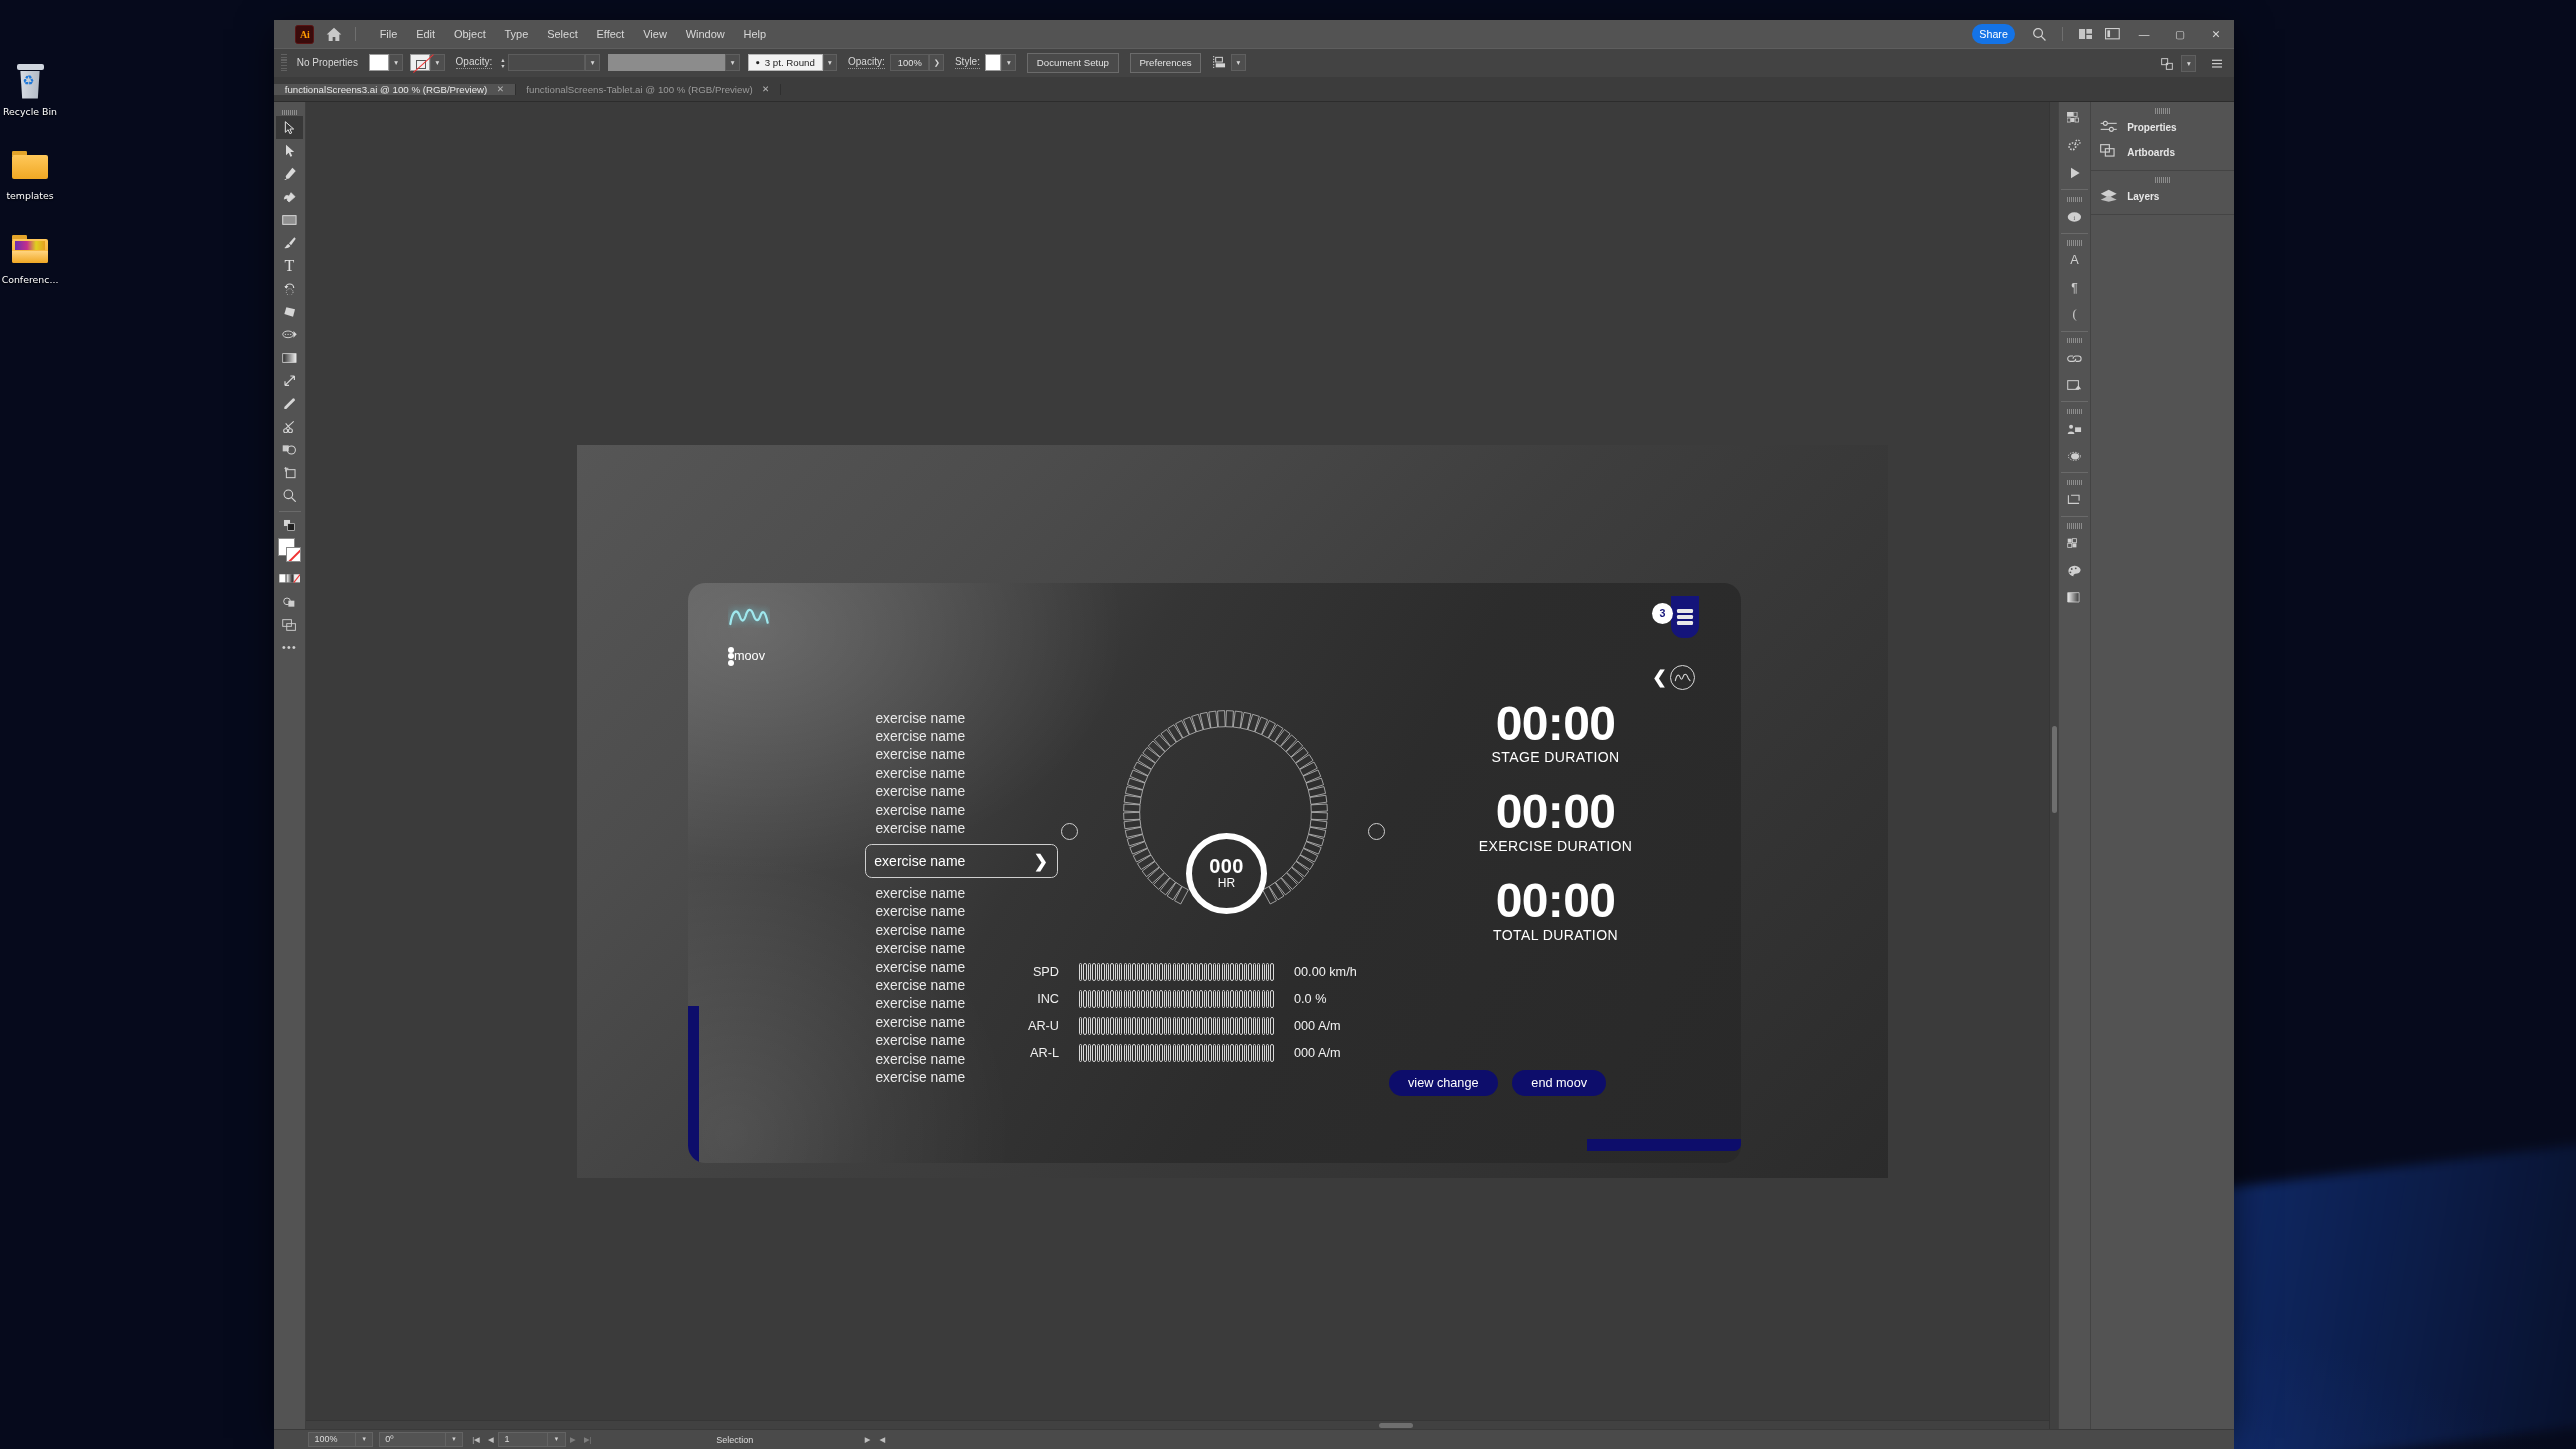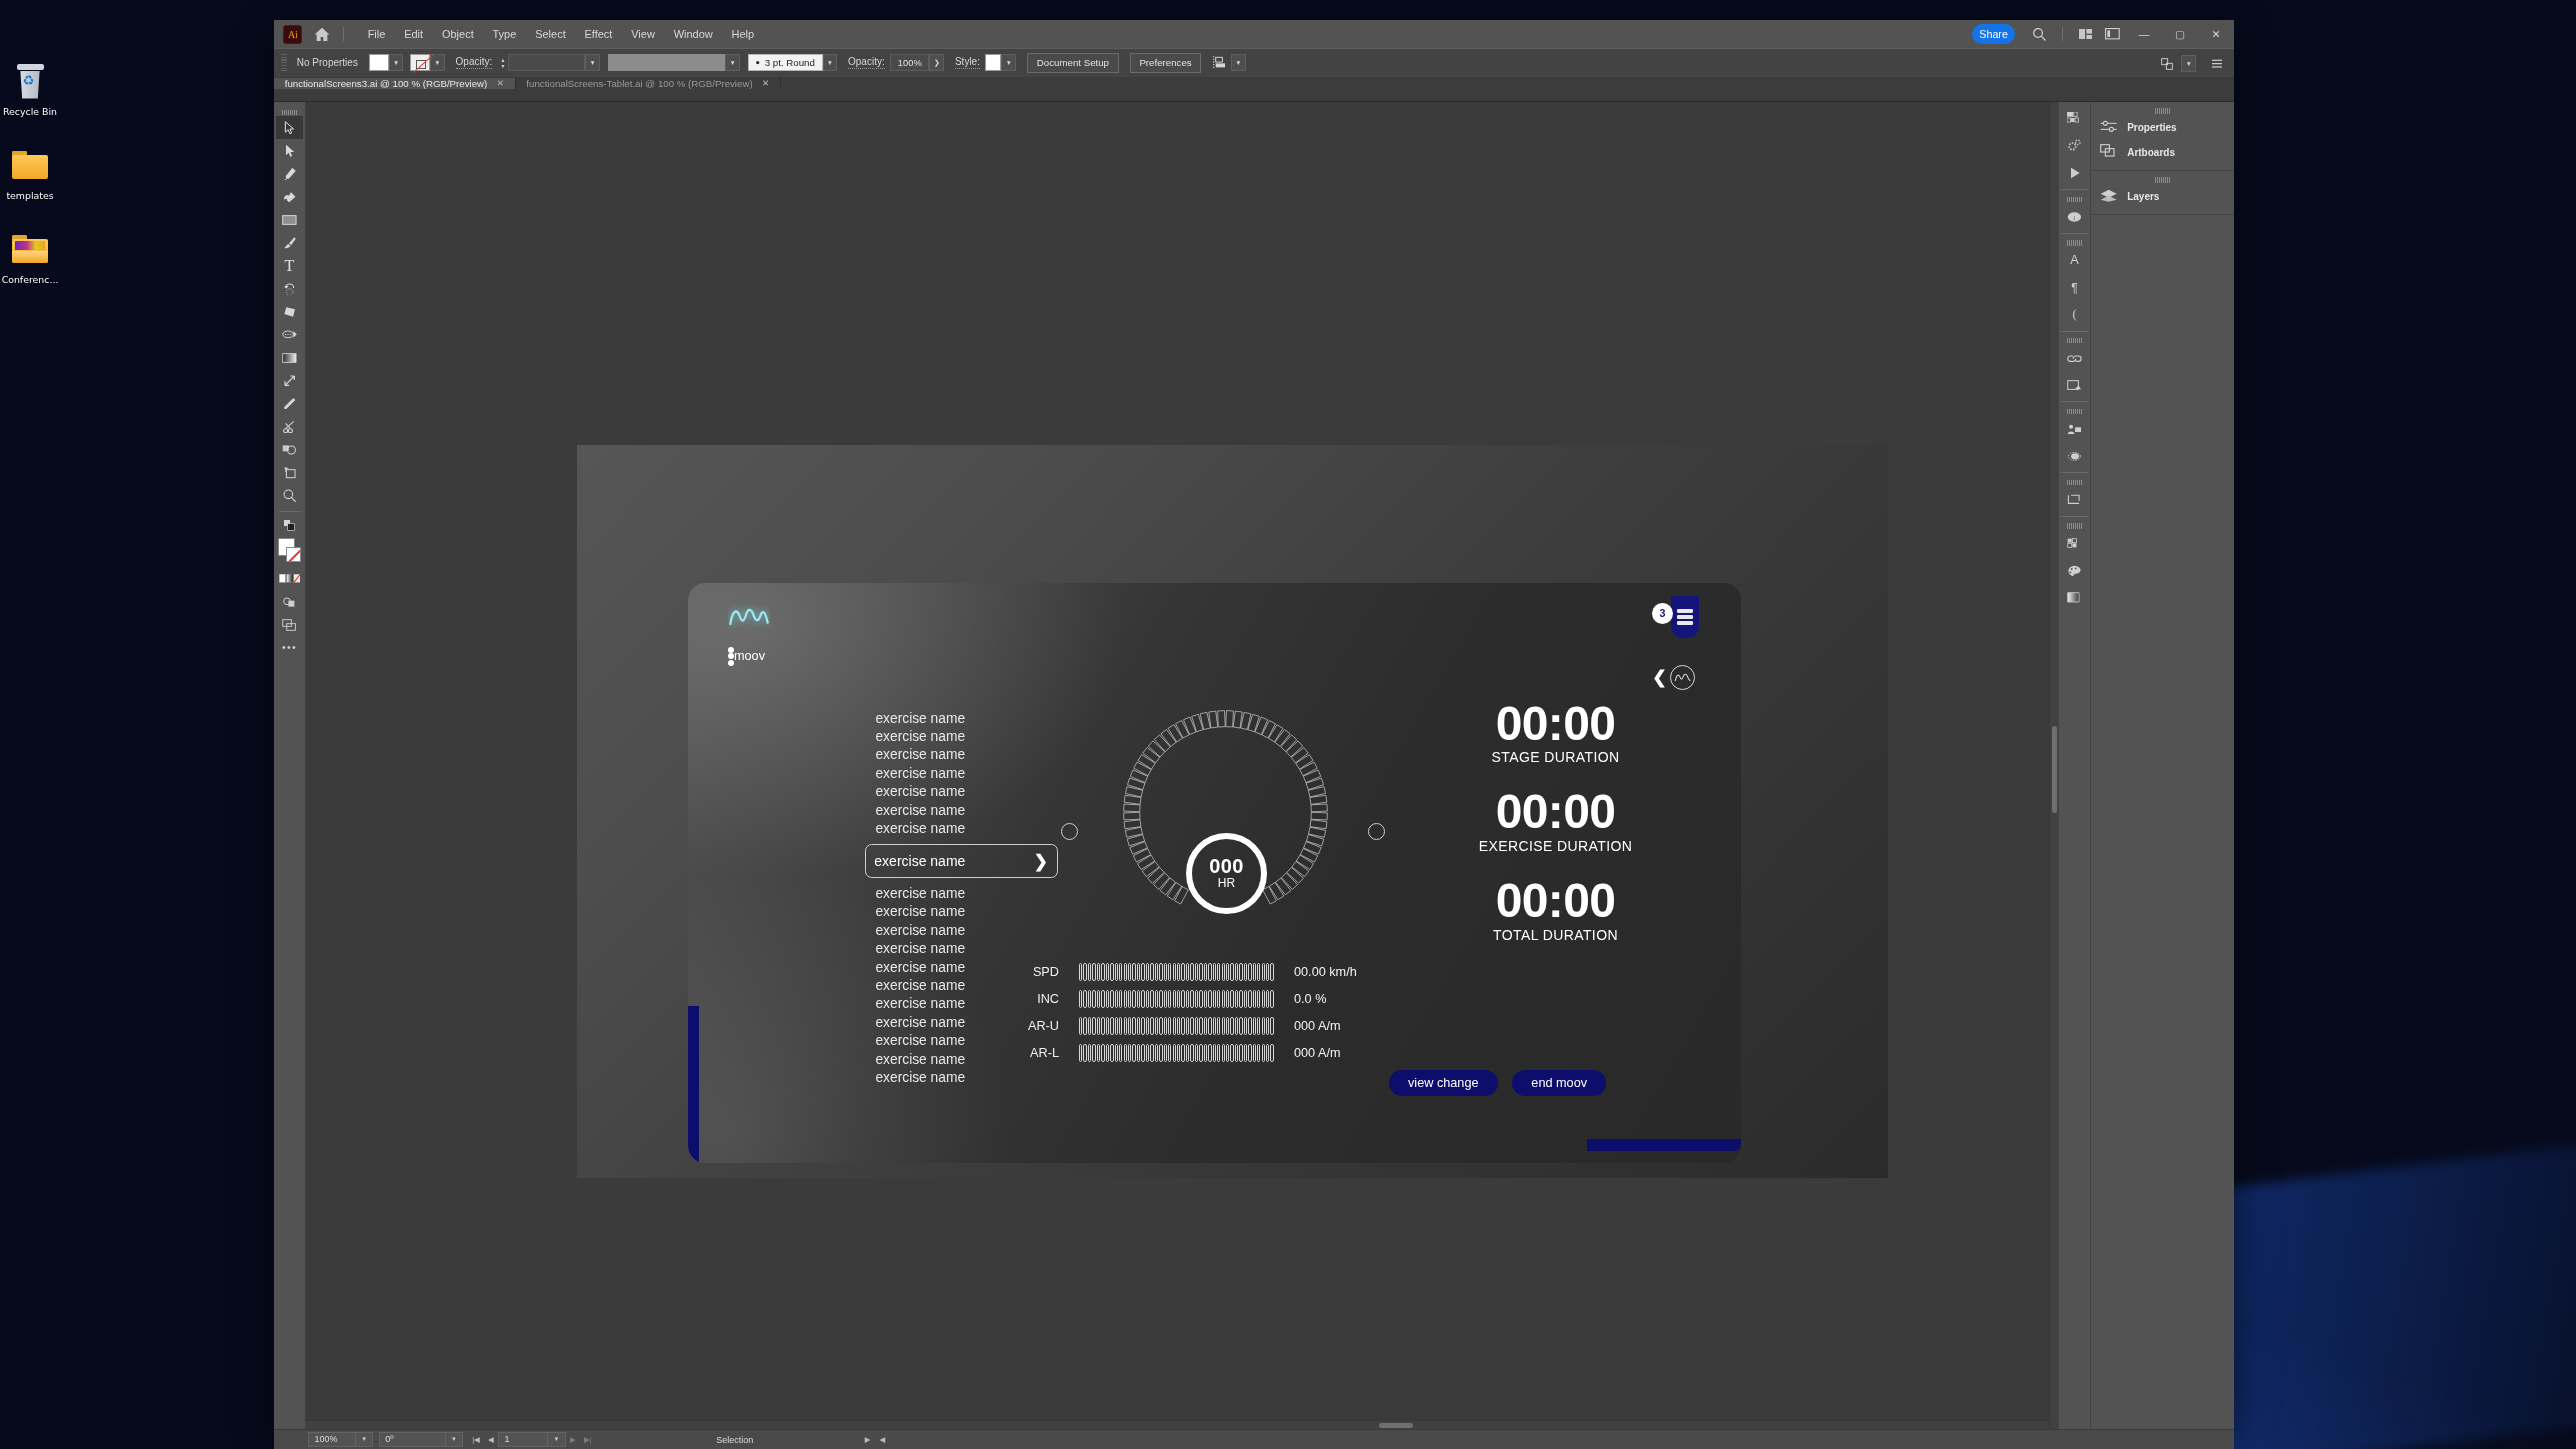--- a/index.html
+++ b/index.html
@@ -37,21 +37,21 @@
     background:linear-gradient(90deg,#6a2fb0 0%,#c42f8c 40%,#e0d020 70%,#e6a020 100%);}
   .folder.conf .bd:before{content:"";position:absolute;left:0;bottom:0;width:36px;height:12px;background:linear-gradient(180deg,#ffd480,#f0a824);border-radius:0 0 2px 2px;z-index:2;}
 
   
   #ai{
     position:absolute; left:274px; top:20px; width:1960px; height:1409px;
     background:#535353; box-shadow:0 9.4px 34px rgba(0,0,0,.55);
   }
   .titlebar{ height:28px; background:#535353; display:flex; align-items:center; padding:0 0 0 5.4px; position:relative;}
   .ai-logo{ width:19px;height:19px;background:#3a0b0b;border:0.7px solid #5a1414;border-radius:2.7px;
-    color:#ff9a00;font-size:10px;font-weight:normal;display:flex;align-items:center;justify-content:center;margin-left:4px;font-family:"Liberation Serif",serif;}
+    color:#ff9a00;font-size:10px;font-weight:bold;display:flex;align-items:center;justify-content:center;margin-left:16px;font-family:"Liberation Serif",serif;}
   .home-ico{ width:23px;height:23px;display:flex;align-items:center;justify-content:center;margin-left:8px;}
   .vdiv{ width:0.7px; height:14.8px; background:#6f6f6f; margin:0 9.4px; }
   .menubar{ display:flex; align-items:center; gap:0; margin-left:5.4px;}
   .menubar span{ color:#d8d8d8; font-size:11px; padding:4px 9.4px; }
   .tb-right{ position:absolute; right:0; top:0; height:28px; display:flex; align-items:center; gap:0; }
   .share-btn{ background:#1473e6;color:#fff;font-size:10.7px;border-radius:10.7px;padding:4px 7px;margin-right:10.7px; }
   .icobtn{ width:27px;height:28px;display:flex;align-items:center;justify-content:center; }
   .wbtn{ width:36px;height:28px;display:flex;align-items:center;justify-content:center;color:#d6d6d6;font-size:10.7px; }
 
   
@@ -70,21 +70,21 @@
   .fld{ background:#4a4a4a;border:0.7px solid #5c5c5c;height:17.4px; }
   .fld.wide{ width:77px; }
   .fld.wide2{ width:117px; background:#8c8c8c; border:none;}
   .white-fld{ background:#f2f2f2;color:#222;font-size:9.7px;display:flex;align-items:center;padding:0 6.7px;height:17.4px;border:0.7px solid #b5b5b5;}
   .opacity-val{ background:#4a4a4a;color:#e2e2e2;font-size:9.4px;display:flex;align-items:center;padding:0 6.7px;height:17.4px;border:0.7px solid #5c5c5c;}
   .cb-btn{ border:0.7px solid #6b6b6b;background:#4a4a4a;color:#e3e3e3;font-size:9.7px;padding:3.4px 8.7px;margin-left:11px; }
   .cb-ico{ width:23px;height:20px;display:flex;align-items:center;justify-content:center;margin-left:6.7px; }
   .cb-far{ position:absolute;right:5.4px;top:0;height:29.5px;display:flex;align-items:center;gap:2.7px;}
 
   
-  .tabbar{ height:24px; background:#3c3c3c; display:flex; align-items:flex-start; border-bottom:0.7px solid #2c2c2c;}
+  .tabbar{ height:24px; background:#3c3c3c; display:flex; align-items:center; border-bottom:0.7px solid #2c2c2c;}
   .doctab{ display:flex;align-items:center;gap:9.4px;padding:0 10.7px;font-size:9.7px;color:#9b9b9b;background:#3c3c3c;border-right:0.7px solid #2f2f2f;}
   .doctab.active{ background:#535353;color:#e8e8e8; }
   .doctab .x{ font-size:8.7px;color:#b2b2b2; }
 
   
   .wbody{ display:flex; height:calc(1409px - 28px - 29.5px - 24px); }
   .toolbar{ width:32px;background:#535353;border-right:0.7px solid #3f3f3f;padding-top:4px; display:flex;flex-direction:column;align-items:center;}
   .tool{ width:27.5px;height:23px;display:flex;align-items:center;justify-content:center; }
   .tool.sel{ background:#383838; }
   .tsep{ width:22px;height:0.7px;background:#6a6a6a;margin:3.4px 0; }

